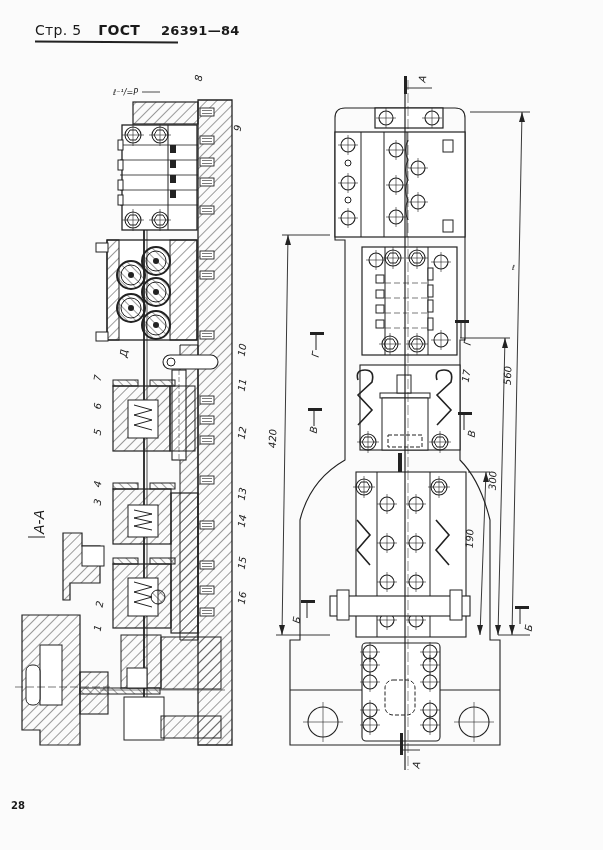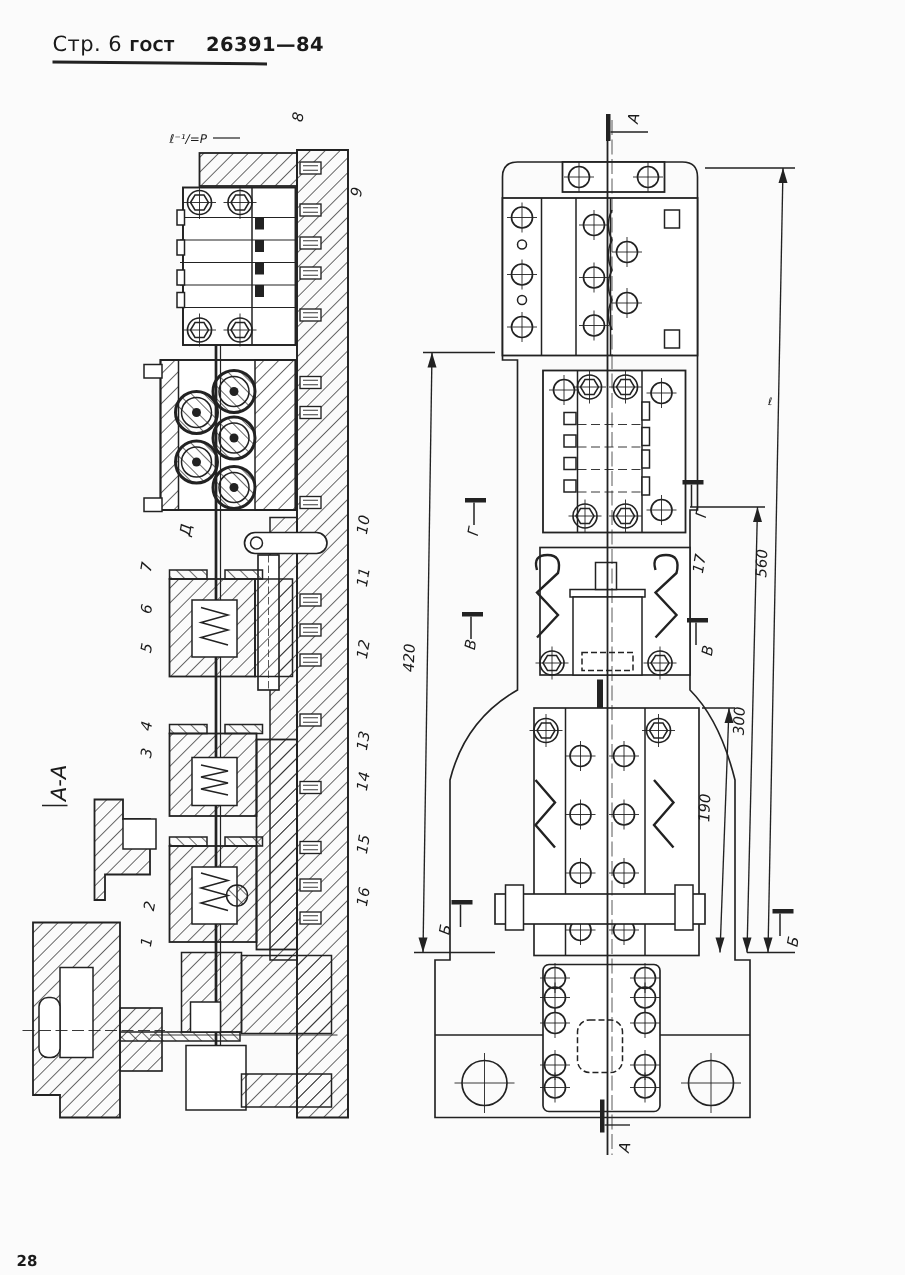--- a/index.html
+++ b/index.html
@@ -1,30 +1,30 @@
 <!DOCTYPE html>
 <html><head>
 <meta charset="utf-8">
 <style>
   html, body { margin: 0; padding: 0; background: #fbfbfb; }
   body { width: 603px; height: 850px; position: relative; overflow: hidden; font-family: "DejaVu Sans", sans-serif; color: #1a1a1a; }
   .header { position: absolute; left: 35px; top: 22px; font-size: 13px; font-weight: bold; letter-spacing: 0.3px; white-space: nowrap; }
   .header .pg { font-weight: normal; font-size: 14px; }
-  .header .std { margin-left: 0; font-size: 10px; }
+  .header .std { margin-left: 12px; font-size: 14px; }
   .header .num { margin-left: 16px; font-size: 13px; }
   .header-rule { position: absolute; left: 35px; top: 41px; width: 143px; height: 1.5px; background: #222; transform: rotate(0.5deg); }
-  .page-num { position: absolute; left: 11px; top: 800px; font-size: 10px; font-weight: bold; margin-top: 36px; }
+  .page-num { position: absolute; left: 11px; top: 800px; font-size: 10px; font-weight: bold; }
   svg.drawing { position: absolute; left: 0; top: 0; }
   .lbl { font-family: "DejaVu Sans", sans-serif; font-style: italic; fill: #1a1a1a; }
 </style>
 </head>
 <body>
 
 <div class="header">
-  <span class="pg">Стр. 6</span>
+  <span class="pg">Стр. 5</span>
   <span class="std">ГОСТ</span>
   <span class="num">26391—84</span>
 </div>
 <div class="header-rule"></div>
 
 <svg class="drawing" width="603" height="850" viewBox="0 0 603 850">
   <defs>
     <pattern id="hatch" width="7" height="7" patternUnits="userSpaceOnUse" patternTransform="rotate(45)">
       <line x1="0" y1="0" x2="0" y2="7" stroke="#222" stroke-width="0.9"></line>
     </pattern>

